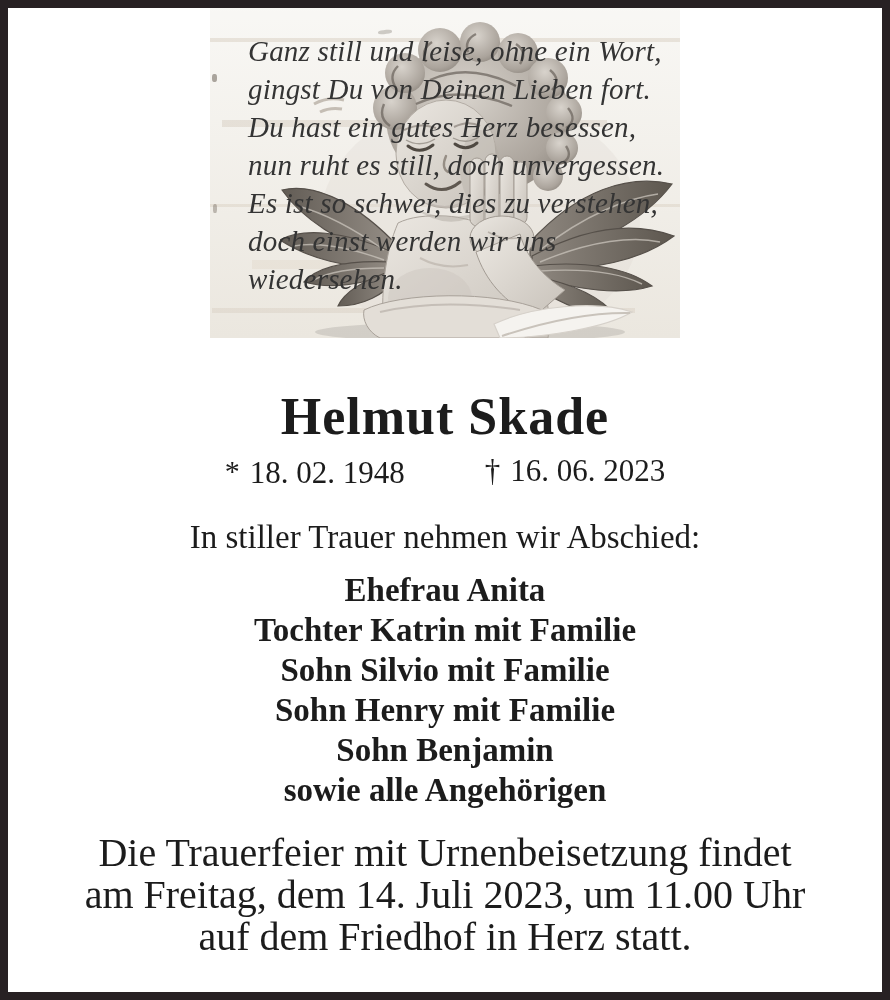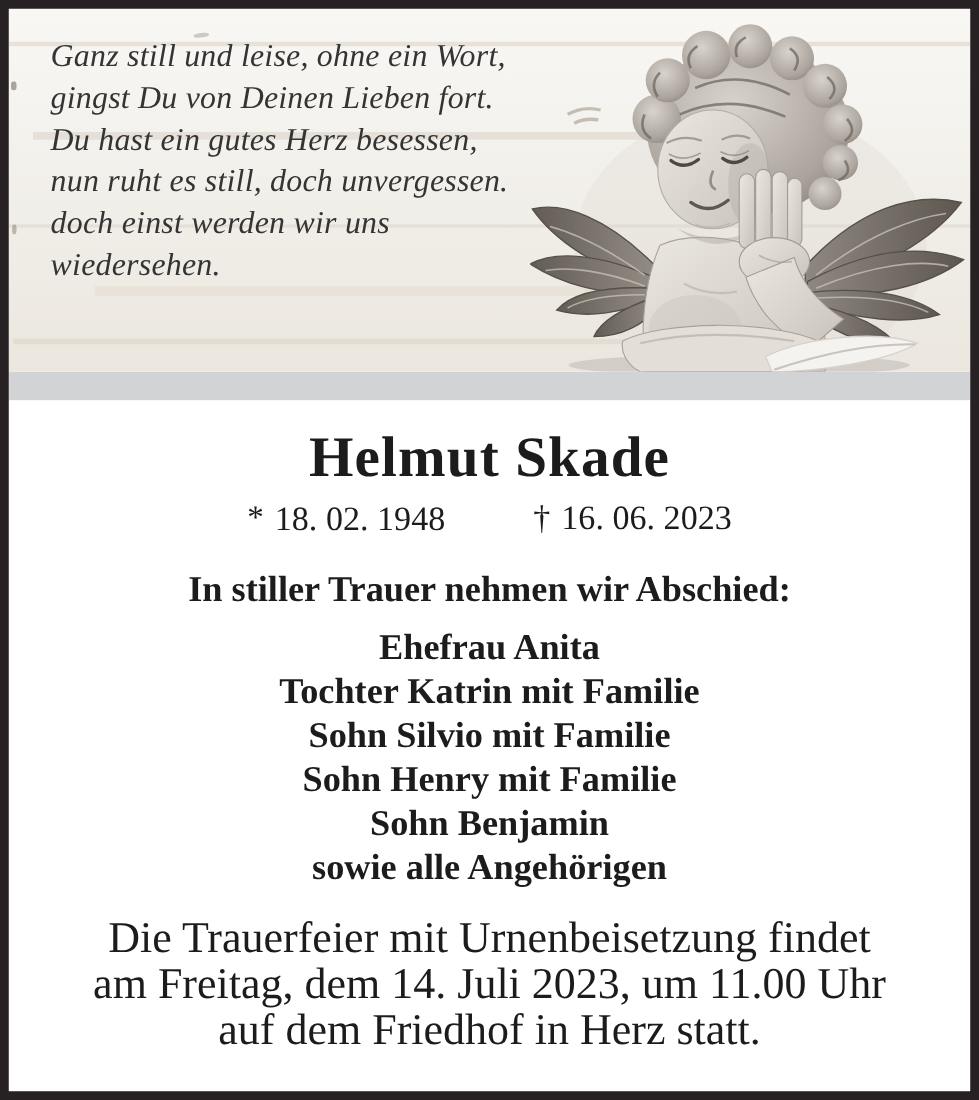--- a/index.html
+++ b/index.html
@@ -14,20 +14,21 @@
   *{margin:0;padding:0;box-sizing:border-box;}
   html,body{width:890px;height:1000px;background:#ffffff;}
   body{font-family:"Liberation Serif","DejaVu Serif",serif;color:var(--ink);}
 
   .ad-frame{
     width:890px;height:1000px;
     border:8px solid var(--frame);
     display:flex;flex-direction:column;
     background:var(--paper);
     overflow:hidden;
+    align-items:center;
   }
 
   
   .photo-section{
     position:relative;
     height:330px;
     flex:0 0 330px;
     background:var(--wood);
     overflow:hidden;
   }
@@ -98,21 +99,21 @@
     margin-bottom:26px;
   }
   .life-dates .date-group{white-space:nowrap;}
   .life-dates .sym{display:inline-block;margin-right:10px;}
   .life-dates .sym.star{font-size:30px;vertical-align:2px;}
   .life-dates .sym.cross{font-size:31px;}
   .farewell-intro{
     font-size:33px;
     line-height:41px;
     margin:8px 0 12px;
-    font-weight:700;
+    font-weight:400;
   }
   .mourners{
     font-size:33px;
     font-weight:700;
     line-height:40px;
   }
   .funeral{
     margin-top:22px;
     font-size:40px;
     line-height:42px;
@@ -248,20 +249,21 @@
 
       <path d="M214,316 C252,298 316,292 352,304 C326,320 262,330 220,330 Z" fill="#f5f3ef" stroke="#d6d1ca" stroke-width="1.2"></path>
       <path d="M222,328 Q294,304 350,305" stroke="#c9c3bb" stroke-width="2" fill="none"></path>
     </svg>
 
     <div class="poem">
       <div class="poem-line">Ganz still und leise, ohne ein Wort,</div>
       <div class="poem-line">gingst Du von Deinen Lieben fort.</div>
       <div class="poem-line">Du hast ein gutes Herz besessen,</div>
       <div class="poem-line">nun ruht es still, doch unvergessen.</div>
+      <div class="poem-line">Es ist so schwer, dies zu verstehen,</div>
       <div class="poem-line">doch einst werden wir uns</div>
       <div class="poem-line">wiedersehen.</div>
     </div>
   </div>
 
   <div class="divider-band"></div>
 
   <div class="announcement">
 
     <h1 class="deceased-name">Helmut Skade</h1>

